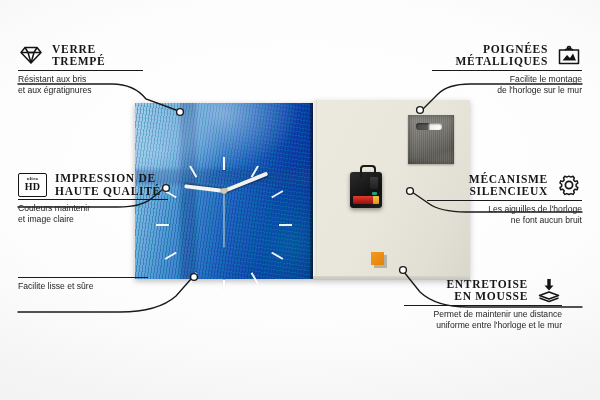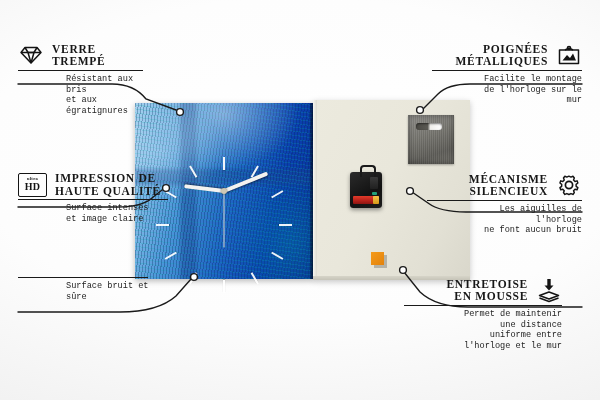--- a/index.html
+++ b/index.html
@@ -138,24 +138,23 @@
     padding-bottom:2px;
   }
   .feat.right .head{justify-content:flex-end;}
   .feat .title{
     font-family:Liberation Serif, serif;
     font-weight:bold;font-size:11.5px;letter-spacing:.7px;
     color:#171717;line-height:12.5px;text-transform:uppercase;
   }
   .feat .rule{height:1.3px;background:#1a1a1a;width:100%;}
   .feat .desc{
-    font-family:Liberation Mono, monospace;
+    font-family:Liberation Sans, sans-serif;
     font-size:8.6px;line-height:10.5px;color:#232323;padding-top:3px;
     white-space:pre-line;
-    margin-left:48px;
   }
   .icon{width:26px;height:26px;flex:0 0 26px;color:#141414;}
   .icon svg{display:block;width:26px;height:26px;}
   .hd-box{
     width:27px;height:22px;border:1.6px solid #141414;border-radius:2px;
     display:flex;flex-direction:column;align-items:center;justify-content:center;
     line-height:1;flex:0 0 27px;
   }
   .hd-box .sm{font-size:4.5px;font-weight:bold;letter-spacing:.3px;color:#141414;}
   .hd-box .lg{font-size:10px;font-weight:bold;letter-spacing:.3px;color:#141414;margin-top:.5px;}
@@ -253,27 +252,27 @@
 
   <div class="feat left" style="left:18px;top:172px;width:168px;">
     <div class="head">
       <span class="hd-box">
         <span class="sm">ultra</span>
         <span class="lg">HD</span>
       </span>
       <span class="title"><span>IMPRESSION DE</span><br><span>HAUTE QUALITÉ</span></span>
     </div>
     <div class="rule" style="width:150px;"></div>
-    <div class="desc">Surface intenses
+    <div class="desc">Couleurs maintenir
 et image claire</div>
   </div>
 
   <div class="feat left" style="left:18px;top:277px;width:140px;">
     <div class="rule" style="width:130px;"></div>
-    <div class="desc">Surface bruit et sûre</div>
+    <div class="desc">Facilite lisse et sûre</div>
   </div>
 
   <div class="feat right" style="left:427px;top:42px;width:155px;">
     <div class="head">
       <span class="title" style="flex:1 1 auto;"><span>POIGNÉES</span><br><span>MÉTALLIQUES</span></span>
       <span class="icon">
         <svg viewBox="0 0 26 26">
             <g fill="none" stroke="currentColor" stroke-width="1.5" stroke-linejoin="round">
           <rect x="3.5" y="8" width="19" height="13.5"></rect>
           <path d="M6.5 18.5 L11 13 L14 16 L17 11.5 L20 18.5 Z" fill="currentColor" stroke="none"></path>

